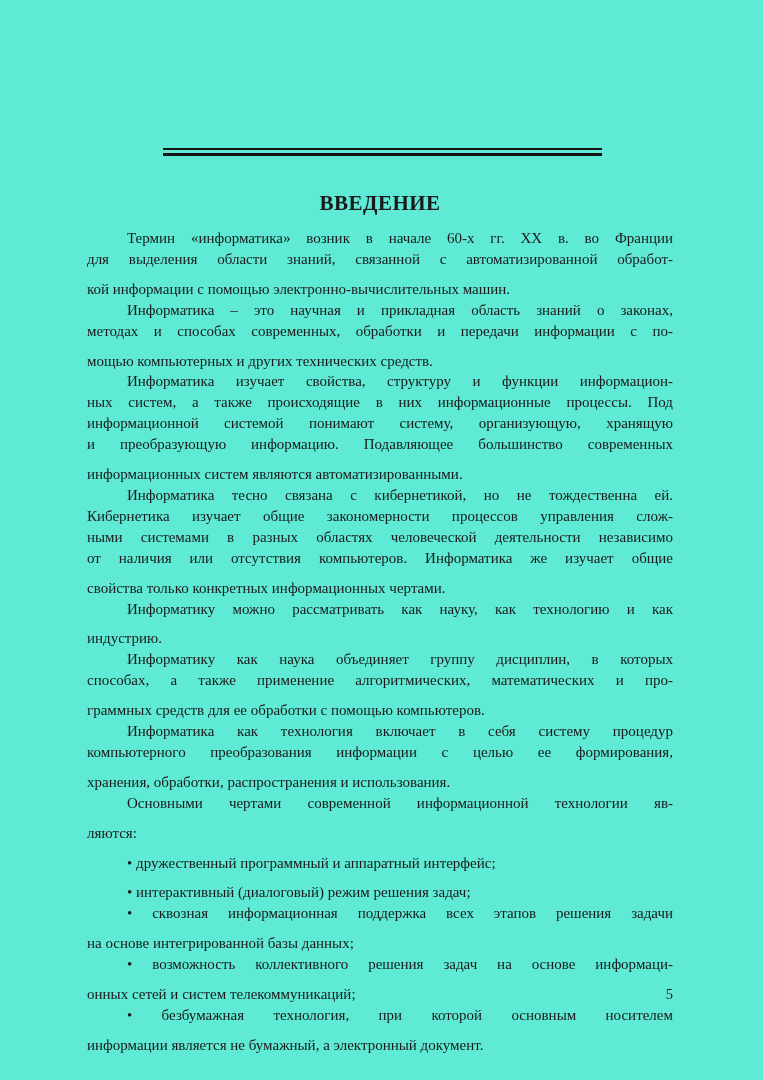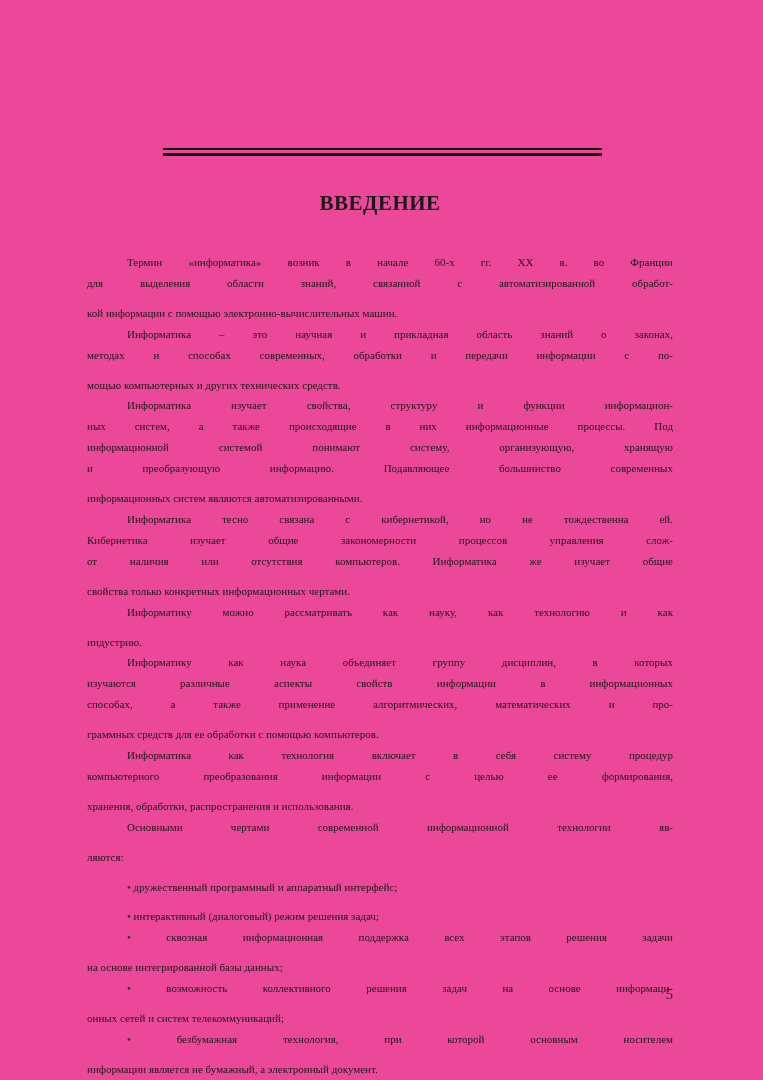--- a/index.html
+++ b/index.html
@@ -29,64 +29,64 @@
     width: 586px;
     text-align: center;
     font-weight: bold;
     font-size: 21px;
     letter-spacing: 0.5px;
     line-height: 26px;
   }
   .body-text {
     position: absolute;
     left: 87px;
-    top: 252px;
+    top: 228px;
     width: 586px;
-    font-size: 11px;
+    font-size: 15px;
     line-height: 20.9px;
   }
   .line {
     text-align: justify;
     text-align-last: justify;
   }
   .line.first { text-indent: 40px; }
   .line.last  { text-align-last: left; margin-top: 9px; }
   .page-number {
     position: absolute;
     top: 986px;
     right: 90px;
     font-size: 14.5px;
   }
 </style>
 </head>
 <body>
 
-<div class="page" style="background: #ec4899; color: rgb(26, 26, 26);">
+<div class="page" style="background: #5eead4; color: rgb(26, 26, 26);">
   <div class="rule"></div>
   <h1 class="title">ВВЕДЕНИЕ</h1>
   <div class="body-text">
       <div class="line first">Термин «информатика» возник в начале 60-х гг. XX в. во Франции</div>
       <div class="line">для выделения области знаний, связанной с автоматизированной обработ-</div>
       <div class="line last">кой информации с помощью электронно-вычислительных машин.</div>
       <div class="line first">Информатика – это научная и прикладная область знаний о законах,</div>
       <div class="line">методах и способах современных, обработки и передачи информации с по-</div>
       <div class="line last">мощью компьютерных и других технических средств.</div>
       <div class="line first">Информатика изучает свойства, структуру и функции информацион-</div>
       <div class="line">ных систем, а также происходящие в них информационные процессы. Под</div>
       <div class="line">информационной системой понимают систему, организующую, хранящую</div>
       <div class="line">и преобразующую информацию. Подавляющее большинство современных</div>
       <div class="line last">информационных систем являются автоматизированными.</div>
       <div class="line first">Информатика тесно связана с кибернетикой, но не тождественна ей.</div>
       <div class="line">Кибернетика изучает общие закономерности процессов управления слож-</div>
+      <div class="line">ными системами в разных областях человеческой деятельности независимо</div>
       <div class="line">от наличия или отсутствия компьютеров. Информатика же изучает общие</div>
       <div class="line last">свойства только конкретных информационных чертами.</div>
       <div class="line first">Информатику можно рассматривать как науку, как технологию и как</div>
       <div class="line last">индустрию.</div>
       <div class="line first">Информатику как наука объединяет группу дисциплин, в которых</div>
-      <div class="line">изучаются различные аспекты свойств информации в информационных</div>
       <div class="line">способах, а также применение алгоритмических, математических и про-</div>
       <div class="line last">граммных средств для ее обработки с помощью компьютеров.</div>
       <div class="line first">Информатика как технология включает в себя систему процедур</div>
       <div class="line">компьютерного преобразования информации с целью ее формирования,</div>
       <div class="line last">хранения, обработки, распространения и использования.</div>
       <div class="line first">Основными чертами современной информационной технологии яв-</div>
       <div class="line last">ляются:</div>
       <div class="line first last"><span>• </span>дружественный программный и аппаратный интерфейс;</div>
       <div class="line first last"><span>• </span>интерактивный (диалоговый) режим решения задач;</div>
       <div class="line first"><span>• </span>сквозная информационная поддержка всех этапов решения задачи</div>

